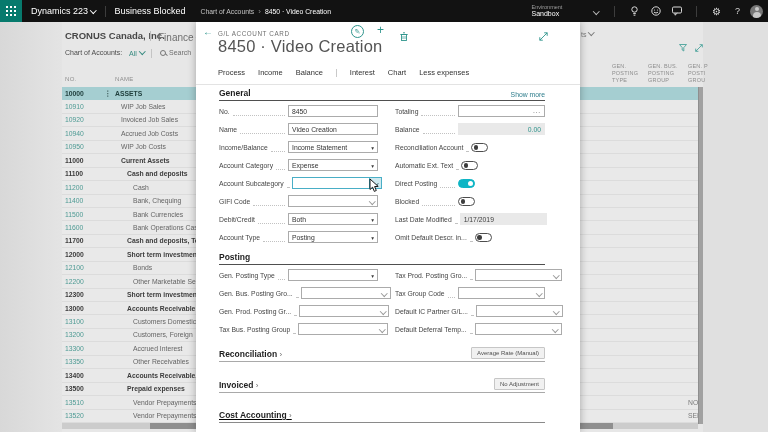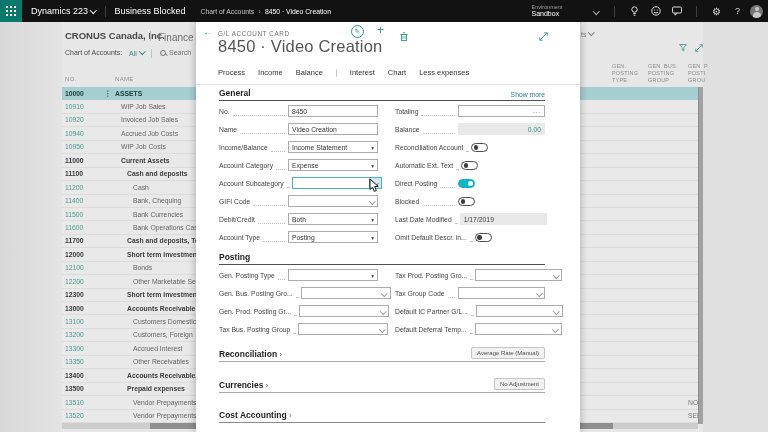--- a/index.html
+++ b/index.html
@@ -97,21 +97,21 @@
   .balance-val{margin-left:auto;color:#2e938b;}
   .lookup-btn{position:absolute;right:0;top:0;bottom:0;width:11px;background:#cfe9ef;border-left:1px solid #49aec6;display:flex;align-items:center;justify-content:center;}
   .lookup-btn .chevbox{position:static;transform:rotate(45deg);border-color:#42707c;}
   .toggle{width:17px;height:9px;border:1px solid #4d4d4d;border-radius:5px;position:relative;background:#fff;box-sizing:border-box;}
   .toggle .knob{position:absolute;left:1.5px;top:1.5px;width:4.5px;height:4.5px;border-radius:50%;background:#3d3d3d;}
   .toggle.on{background:#0eb5c5;border-color:#0eb5c5;}
   .toggle.on .knob{left:auto;right:1.5px;background:#fff;width:5px;height:5px;top:1px;}
   .posting{margin-top:6px;}
   .collapsed{margin-top:9px;}
   .collapsed.rep{margin-top:16px;}
-  .collapsed.cost{margin-top:17px;}
+  .collapsed.cost{margin-top:17px;text-decoration:underline;}
   .badge{font-size:6px;color:#4f4f4f;background:#f1f1f1;border:1px solid #c6c6c6;padding:2px 5px;border-radius:1px;white-space:nowrap;}
   .cursor{position:absolute;left:369px;top:156px;z-index:90;}
 </style>
 </head>
 <body>
 
 <div class="topbar">
   <div class="waffle">
     <svg width="10" height="10" viewBox="0 0 10 10">
       <g fill="#ffffff">
@@ -628,21 +628,21 @@
       <div class="collapsed">
         <div class="sec-head">
           <span class="sec-title"><span>Reconciliation</span> <span class="chev-r">›</span></span>
           <span class="badge">Average Rate (Manual)</span>
         </div>
         <div class="sec-rule light"></div>
       </div>
 
       <div class="collapsed rep">
         <div class="sec-head">
-          <span class="sec-title"><span>Currencies</span> <span class="chev-r">›</span></span>
+          <span class="sec-title"><span>Invoiced</span> <span class="chev-r">›</span></span>
           <span class="badge">No Adjustment</span>
         </div>
         <div class="sec-rule light"></div>
       </div>
 
       <div class="collapsed cost">
         <div class="sec-head">
           <span class="sec-title"><span>Cost Accounting</span> <span class="chev-r">›</span></span>
         </div>
         <div class="sec-rule" style="background:#8a8a8a;"></div>

